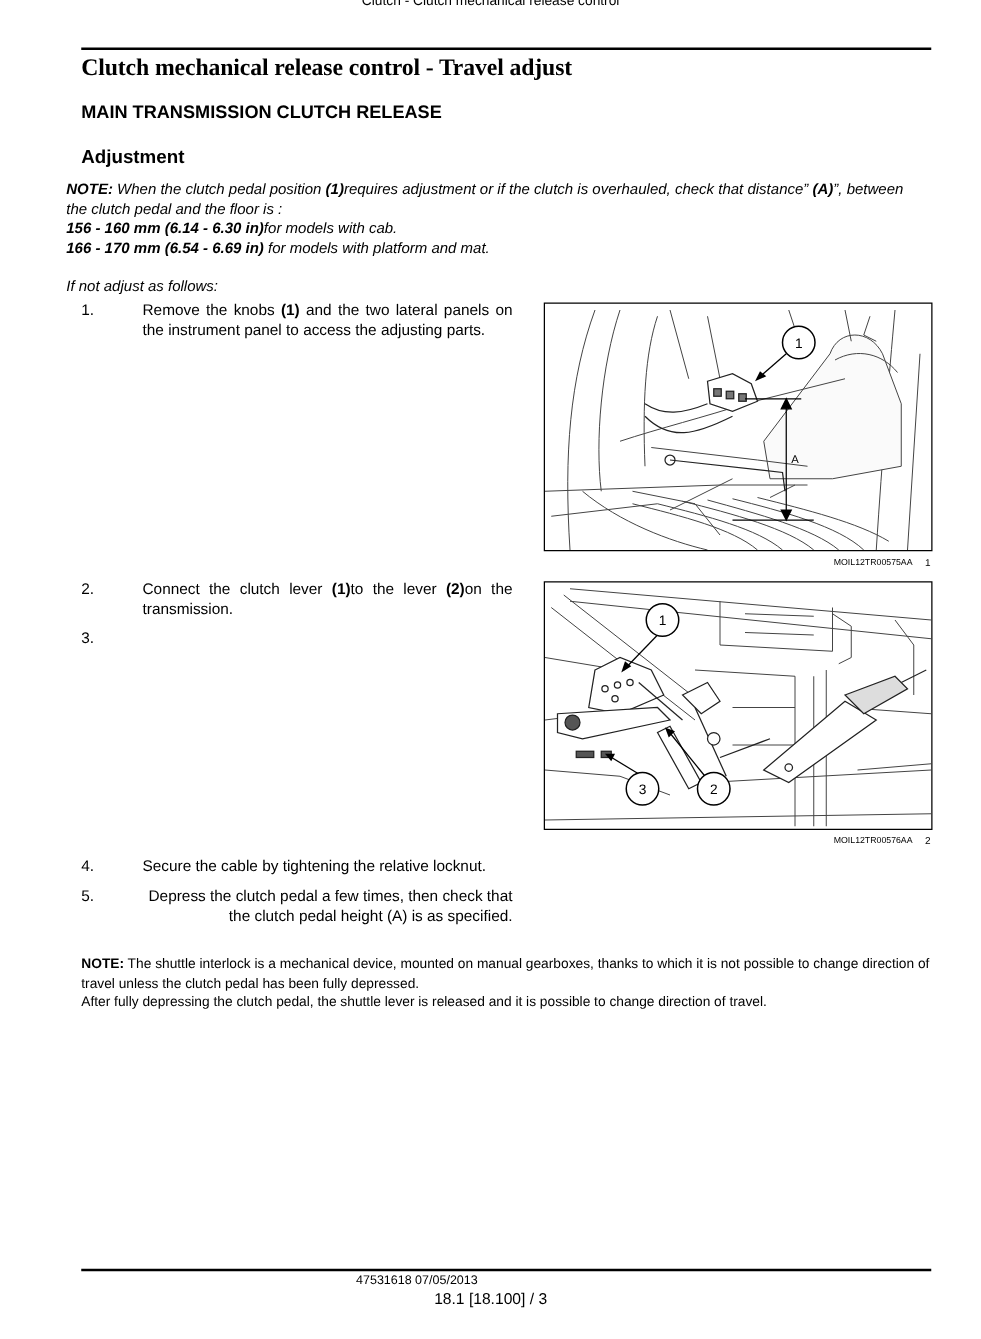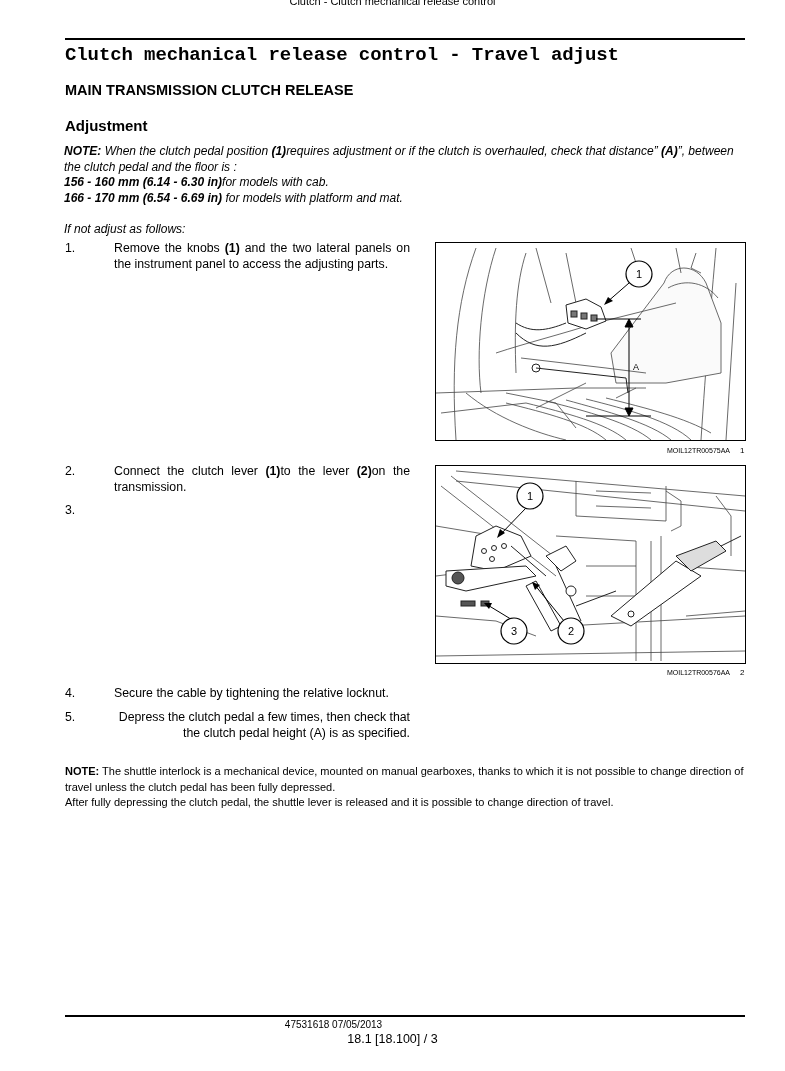--- a/index.html
+++ b/index.html
@@ -1,22 +1,22 @@
 <!DOCTYPE html>
 <html><head>
 <meta charset="utf-8">
 <style>
   html, body { margin: 0; padding: 0; background: #ffffff; }
   body { width: 785px; height: 1071px; position: relative; overflow: hidden; font-family: "Liberation Sans", sans-serif; color: #000; }
   .running-header { position: absolute; top: -5px; left: 0; width: 785px; text-align: center; font-size: 11px; font-family: "Liberation Sans", sans-serif; }
   .rule-top { position: absolute; top: 38px; left: 65px; width: 680px; height: 2px; background: #000; }
-  .page-title { position: absolute; top: 44px; left: 65px; font-size: 19px; font-weight: bold; font-family: Liberation Mono, monospace; letter-spacing: -0.1px; }
+  .page-title { position: absolute; top: 44px; left: 65px; font-size: 19px; font-weight: bold; font-family: Liberation Serif, serif; letter-spacing: -0.1px; }
   .section-title { position: absolute; top: 82px; left: 65px; font-size: 14.5px; font-weight: bold; }
   .subsection-title { position: absolute; top: 117px; left: 65px; font-size: 15px; font-weight: bold; }
-  .note-block { position: absolute; top: 144px; left: 64px; width: 685px; font-size: 12px; line-height: 15.5px; font-style: italic; }
+  .note-block { position: absolute; top: 144px; left: 53px; width: 685px; font-size: 12px; line-height: 15.5px; font-style: italic; }
   .note-block b { font-weight: bold; }
   .step { position: absolute; left: 65px; width: 345px; font-size: 12.3px; line-height: 15.5px; }
   .step .num { position: absolute; left: 0; top: 0; }
   .step .txt { margin-left: 49px; display: block; text-align: justify; }
   .step b { font-weight: bold; }
   .figure { position: absolute; left: 435px; width: 309px; border: 1px solid #000; background: #fff; overflow: hidden; }
   .figure svg { display: block; }
   .fig-caption { position: absolute; font-size: 7px; font-family: "Liberation Sans", sans-serif; }
   .fig-num { position: absolute; font-size: 8px; }
   .note2 { position: absolute; top: 764px; left: 65px; width: 690px; font-size: 11px; line-height: 15.5px; }

